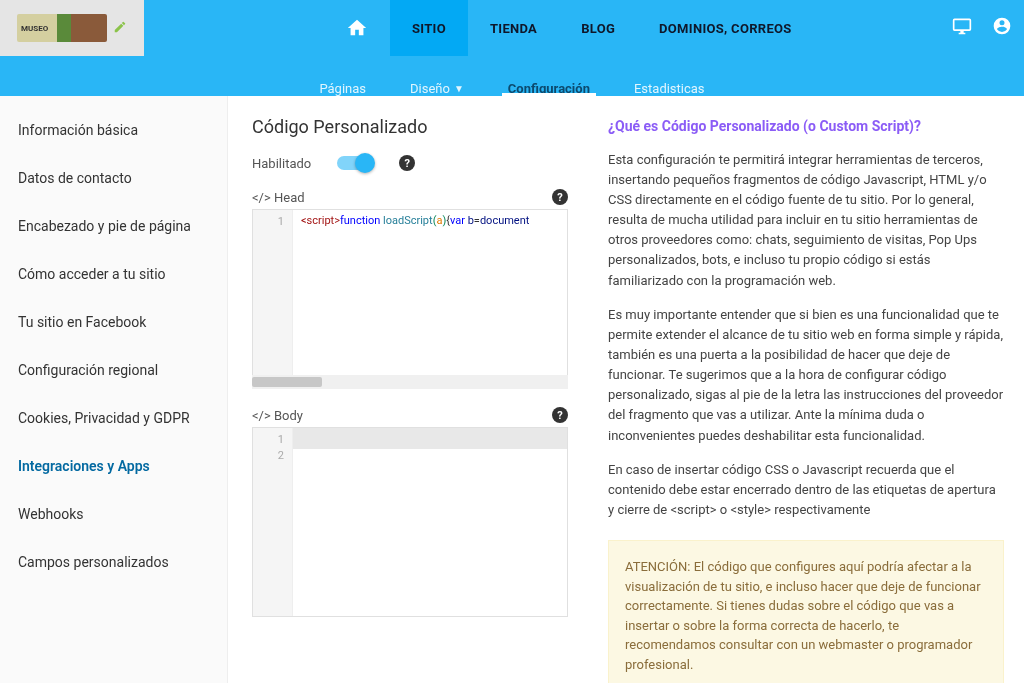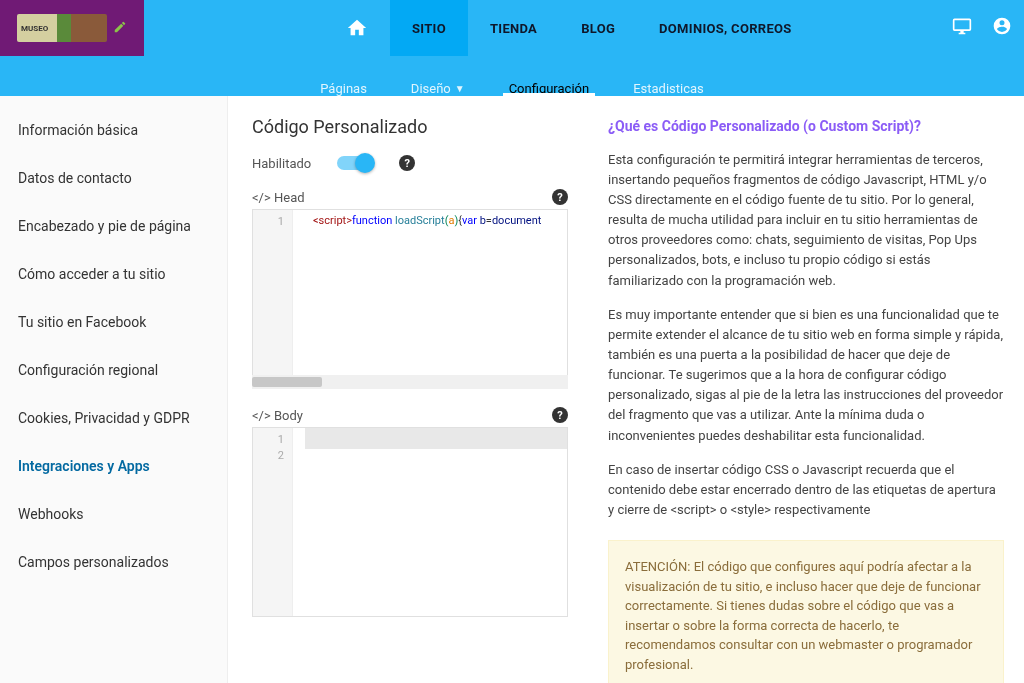--- a/index.html
+++ b/index.html
@@ -1,35 +1,35 @@
 <!DOCTYPE html>
 <html><head>
 <meta charset="utf-8">
 <style>
 * { margin: 0; padding: 0; box-sizing: border-box; font-family: -apple-system, BlinkMacSystemFont, "Segoe UI", Roboto, Arial, sans-serif; }
 body { background: #f0f0f0; overflow: hidden; }
 .app { width: 1024px; height: 683px; display: flex; flex-direction: column; }
 
 
 .topnav { background: #29b6f6; display: flex; align-items: stretch; height: 56px; }
-.brand { background: #701a75; width: 144px; display: flex; align-items: center; justify-content: center; padding: 0 0; gap: 6px; }
+.brand { background: #e5e5e5; width: 144px; display: flex; align-items: center; justify-content: center; padding: 0 0; gap: 6px; }
 .brand-logo { width: 90px; height: 28px; background: linear-gradient(90deg,#d4cfa0 0%, #d4cfa0 45%, #5a8a3a 45%, #5a8a3a 60%, #8a5a3a 60%); border-radius: 2px; display:flex; align-items:center; padding-left:4px; font-size:8px; color:#333; font-weight:700;}
 .brand-edit { color: #8bc34a; font-size: 16px; }
 .topnav-spacer { flex: 0 0 180px; }
 .topnav-items { display: flex; align-items: stretch; }
 .topnav-item { display: flex; align-items: center; padding: 0 22px; color: #0f172a; font-size: 13px; font-weight: 700; letter-spacing: .3px; cursor: pointer; }
 .topnav-item.active { background: #03a9f4; }
 .topnav-right { margin-left: auto; display: flex; align-items: center; padding: 0 12px; gap: 20px; color: #fff; }
 .home-icon svg, .topnav-right svg { fill: #fff; }
 
 
 .subnav { background: #29b6f6; height: 40px; display: flex; justify-content: center; align-items: flex-end; }
 .subnav-inner { display: flex; gap: 8px; }
 .subnav-item { display: flex; align-items: center; padding: 0 18px; color: #e1f5fe; font-size: 13px; cursor: pointer; position: relative; }
-.subnav-item.active { color: #000000; font-weight: 400; }
+.subnav-item.active { color: #0c4a6e; font-weight: 700; }
 .subnav-item.active::after { content:""; position:absolute; left:12px; right:12px; bottom:0; height:3px; background:#fff; }
 .subnav-item .caret { margin-left: 4px; font-size: 10px; }
 
 
 .body { flex: 1; display: flex; background: #fff; overflow: hidden; }
 .sidebar { width: 228px; background: #fafafa; border-right: 1px solid #eee; padding-top: 10px; }
 .side-item { padding: 16px 18px; font-size: 14px; color: #333; cursor: pointer; }
 .side-item.active { color: #0369a1; font-weight: 600; }
 
 .main { flex: 1; display: flex; overflow: hidden; }
@@ -37,21 +37,21 @@
 .title { font-size: 18px; color: #333; margin-bottom: 18px; font-weight: 400; }
 .row { display: flex; align-items: center; gap: 26px; margin-bottom: 18px; }
 .row-label { font-size: 13px; color: #555; }
 .toggle { width: 36px; height: 14px; background: #81d4fa; border-radius: 7px; position: relative; cursor: pointer; }
 .toggle::after { content:""; position:absolute; right:-2px; top:-3px; width:20px; height:20px; background:#29b6f6; border-radius:50%; box-shadow:0 1px 3px rgba(0,0,0,.3);}
 .help { width: 16px; height: 16px; border-radius: 50%; background:#333; color:#fff; font-size:11px; display:flex; align-items:center; justify-content:center; cursor:pointer; font-weight:700;}
 .section-head { display:flex; align-items:center; justify-content:space-between; margin-bottom:4px;text-align:center;}
 .section-label { font-size:13px; color:#555; display:flex; align-items:center; gap:2px;}
 .editor { border:1px solid #e0e0e0; background:#fff; height:180px; position:relative; display:flex; font-family: monaco, "Courier New", monospace; font-size:11px;}
 .gutter { width:40px; background:#f5f5f5; color:#aaa; text-align:right; padding:4px 8px 4px 4px; border-right:1px solid #eee; line-height:16px;}
-.code { flex:1; padding:4px 8px; white-space:nowrap; overflow:hidden;margin-left:12px; }
+.code { flex:1; padding:4px 8px; white-space:nowrap; overflow:hidden; }
 .editor.short { height:190px; }
 .currentline { background:#e8e8e8; display:block; margin: -4px -8px; padding:4px 8px;}
 .t-tag{color:#a31515;} .t-fn{color:#267f99;} .t-kw{color:#0000ff;} .t-var{color:#001080;} .t-punc{color:#333;} .t-paren{color:#098658;} .t-arg{color:#e07b00;}
 .hscrollbar { height:14px; background:#f0f0f0; margin-top:-14px; position:relative;}
 .hscroll-thumb { position:absolute; left:0; top:2px; height:10px; width:70px; background:#c7c7c7; border-radius:2px;}
 
 .right { flex: 1; padding: 20px 20px 0 20px; overflow-y:auto; font-size:13px; color:#444; line-height:1.55;}
 .right h3 { font-size: 14px; font-weight:700; color:#8b5cf6; margin-bottom:12px;}
 .right p { margin-bottom:14px;}
 .alert { background:#fcf8e3; border:1px solid #faf2cc; color:#8a6d3b; padding:16px; margin-top:20px; font-size:13px; line-height:1.5;}

